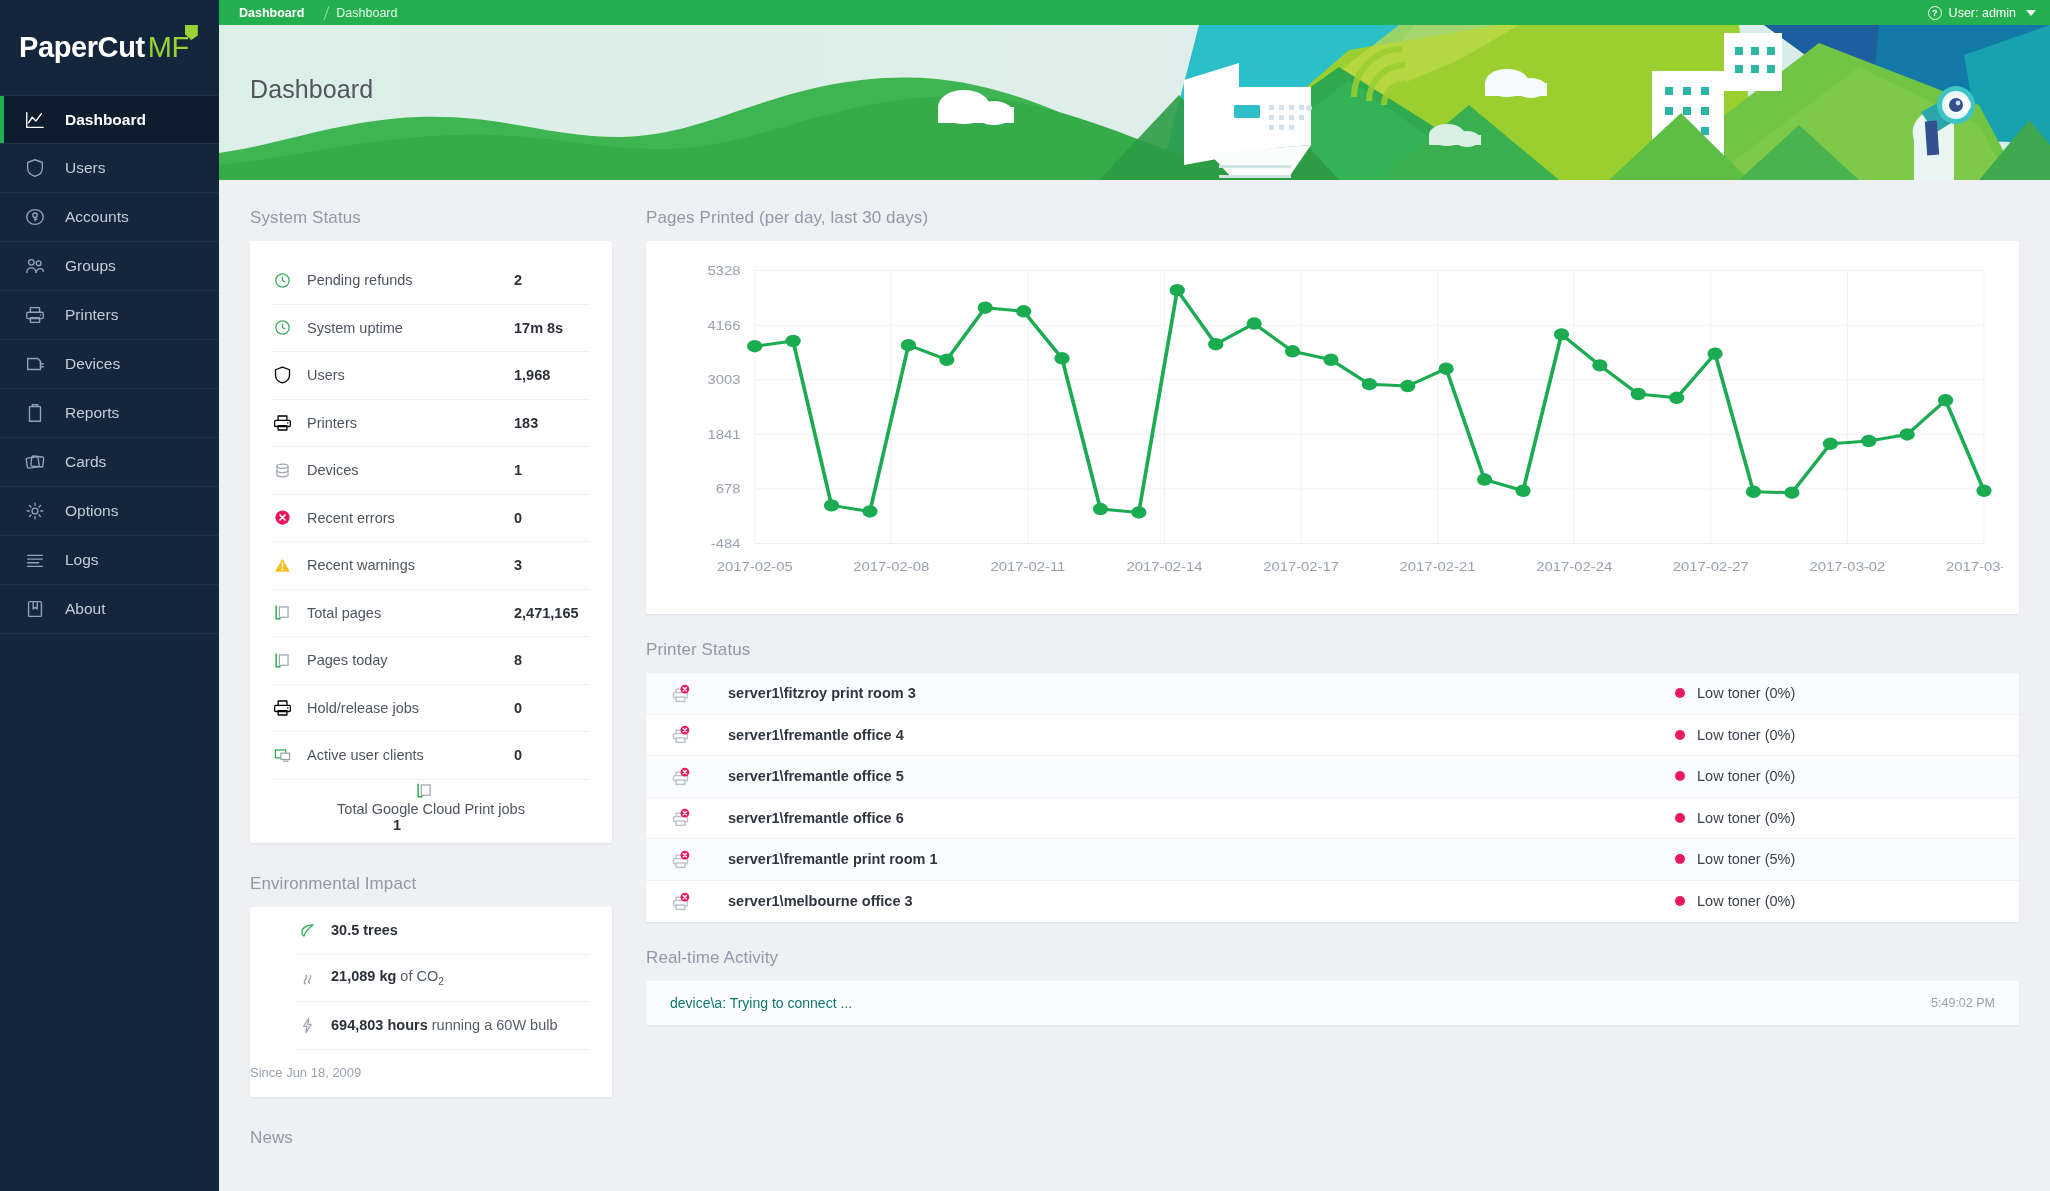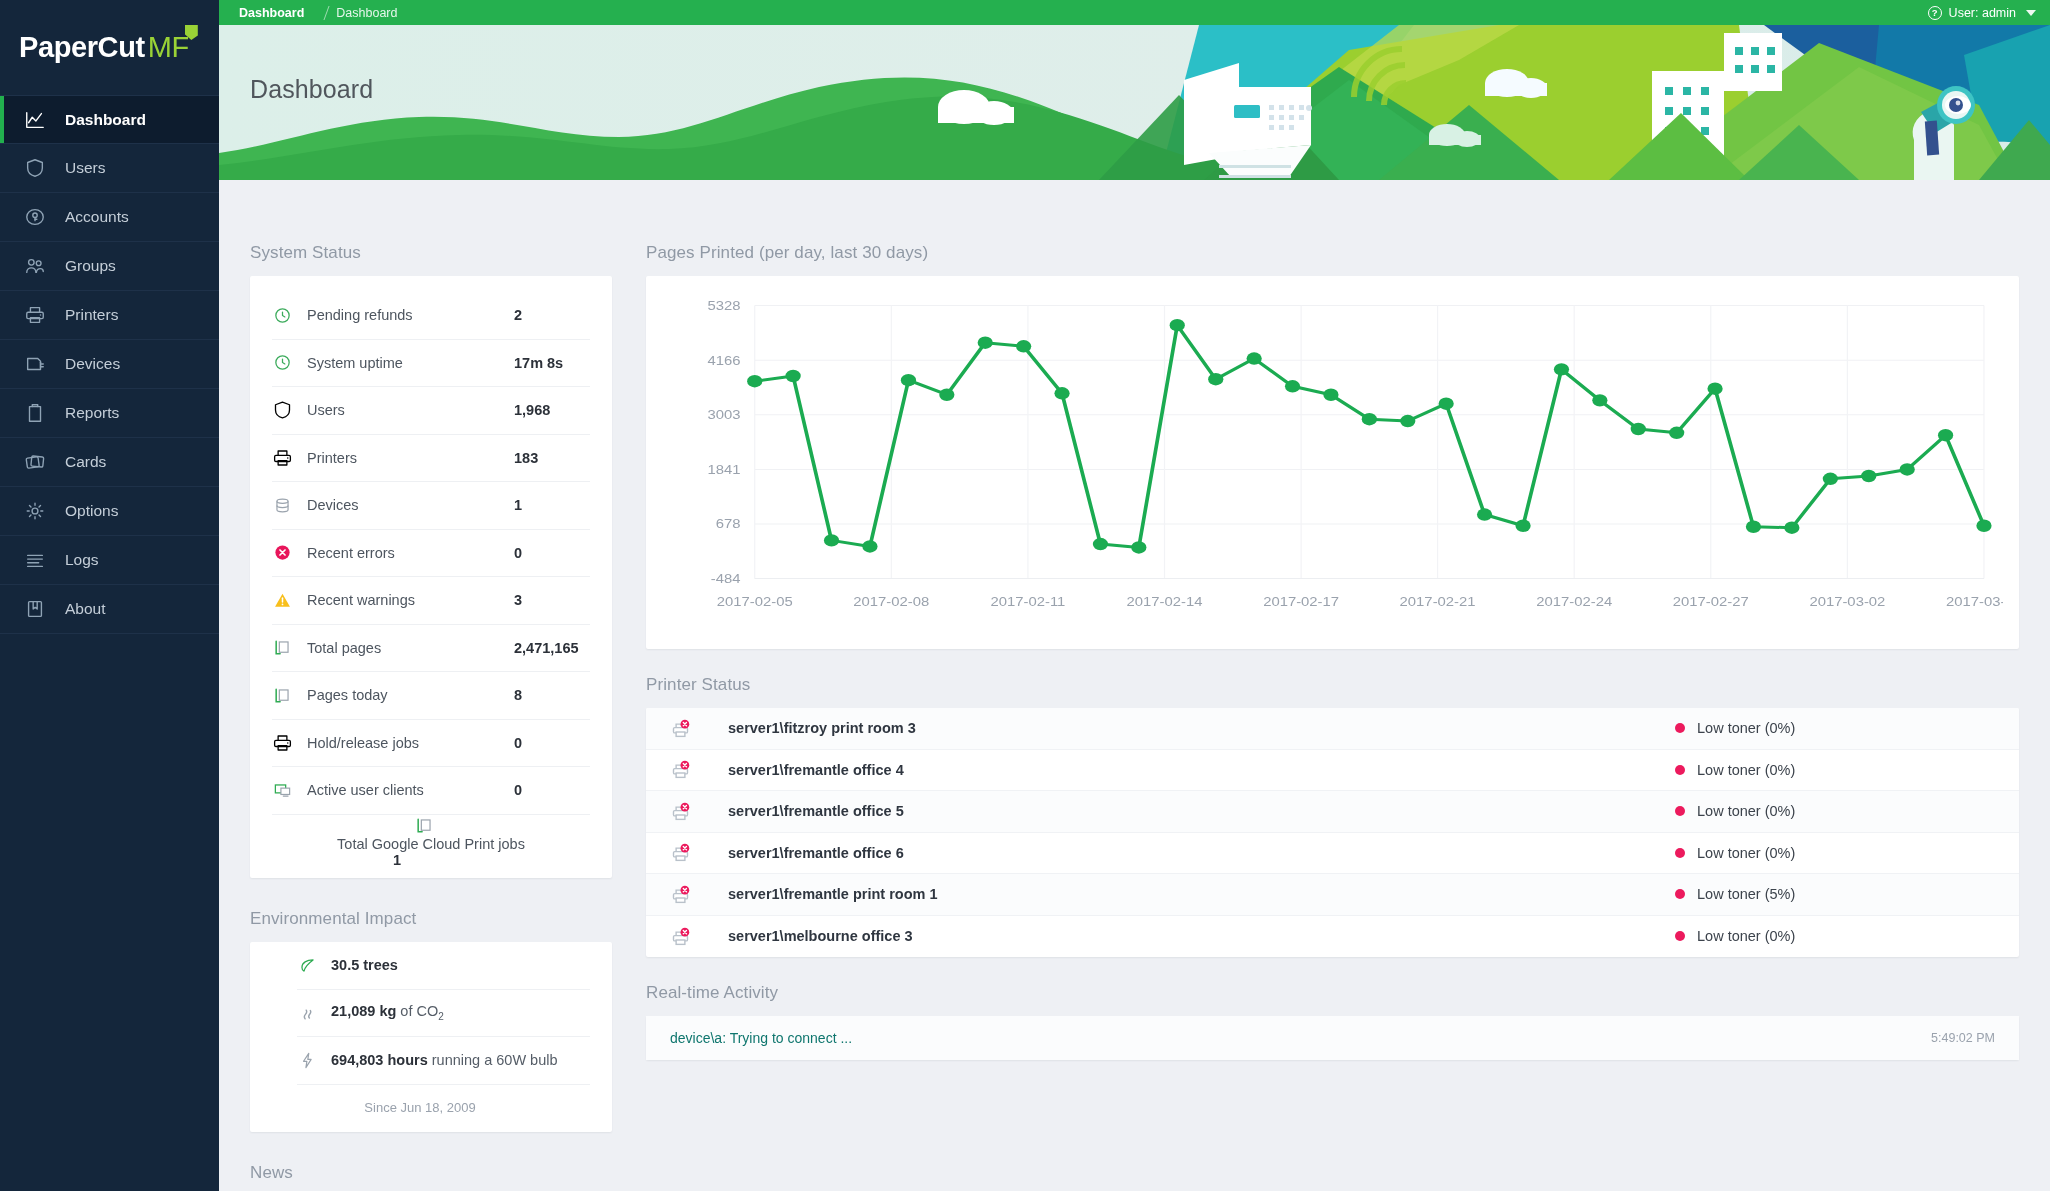--- a/index.html
+++ b/index.html
@@ -94,21 +94,21 @@
   
   .content {
     display: flex; padding: 28px 31px 0 31px; gap: 34px;
     height: calc(1191px - 25px - 155px);
   }
   .col-left { width: 362px; min-width: 362px; }
   .col-right { flex: 1; min-width: 0; }
 
   .sec-title {
     font-size: 17px; color: #9099a5; font-weight: normal;
-    margin-bottom: 13px; letter-spacing: .1px; margin-top: 35px;
+    margin-bottom: 13px; letter-spacing: .1px;
   }
   .card {
     background: #ffffff; border-radius: 2px;
     box-shadow: 0 1px 2px rgba(30,40,60,.07);
   }
 
   
   .status-list { padding: 16px 22px; }
   .status-row {
     display: flex; align-items: center; height: 47.5px;
@@ -127,21 +127,21 @@
   .env-row {
     display: flex; align-items: center; height: 47.5px;
     border-bottom: 1px solid #eef0f3; font-size: 14.5px; color: #555d67;
   }
   .env-row .en-icon {
     width: 21px; height: 21px; margin-right: 13px; flex-shrink: 0;
     display: flex; align-items: center; justify-content: center;
   }
   .env-row b { color: #2c3139; font-weight: bold; }
   .env-since {
-    text-align: center; font-size: 13px; color: #9aa2ad;
+    text-align: left; font-size: 13px; color: #9aa2ad;
     padding: 15px 22px 17px 0;
   }
   .env-sub { font-size: 10px; vertical-align: sub; }
 
   
   .chart-card { padding: 14px 16px 8px 16px; height: 373px; position: relative; }
   .chart-svg { width: 100%; height: 100%; display: block; }
 
   
   .printer-list { overflow: hidden; }

